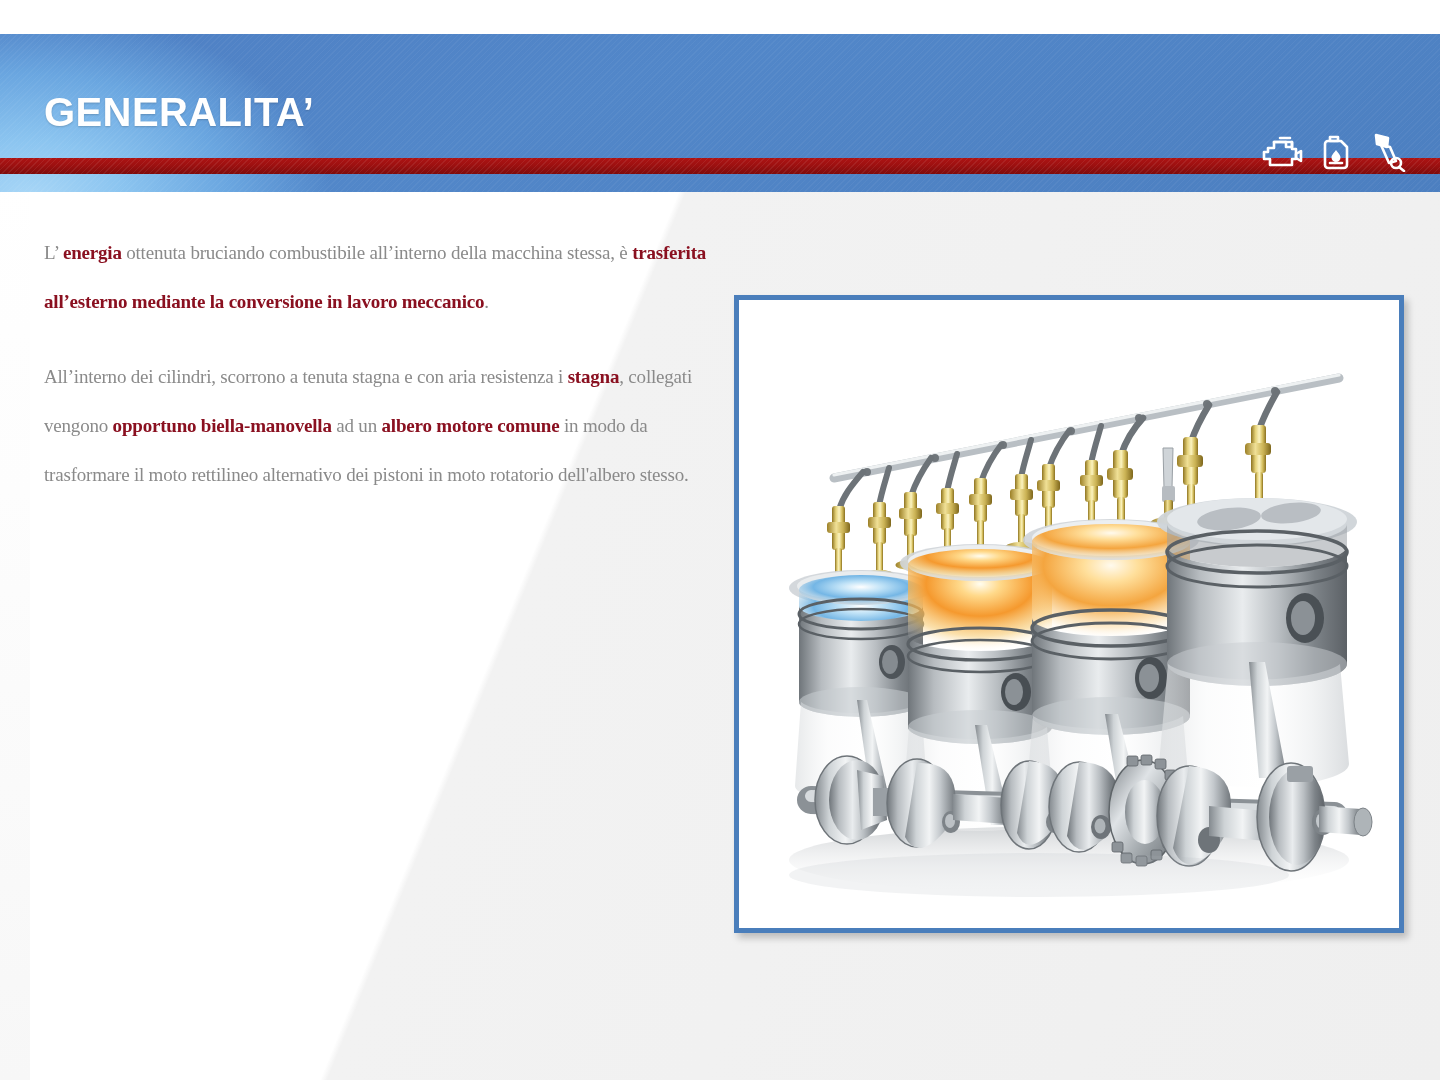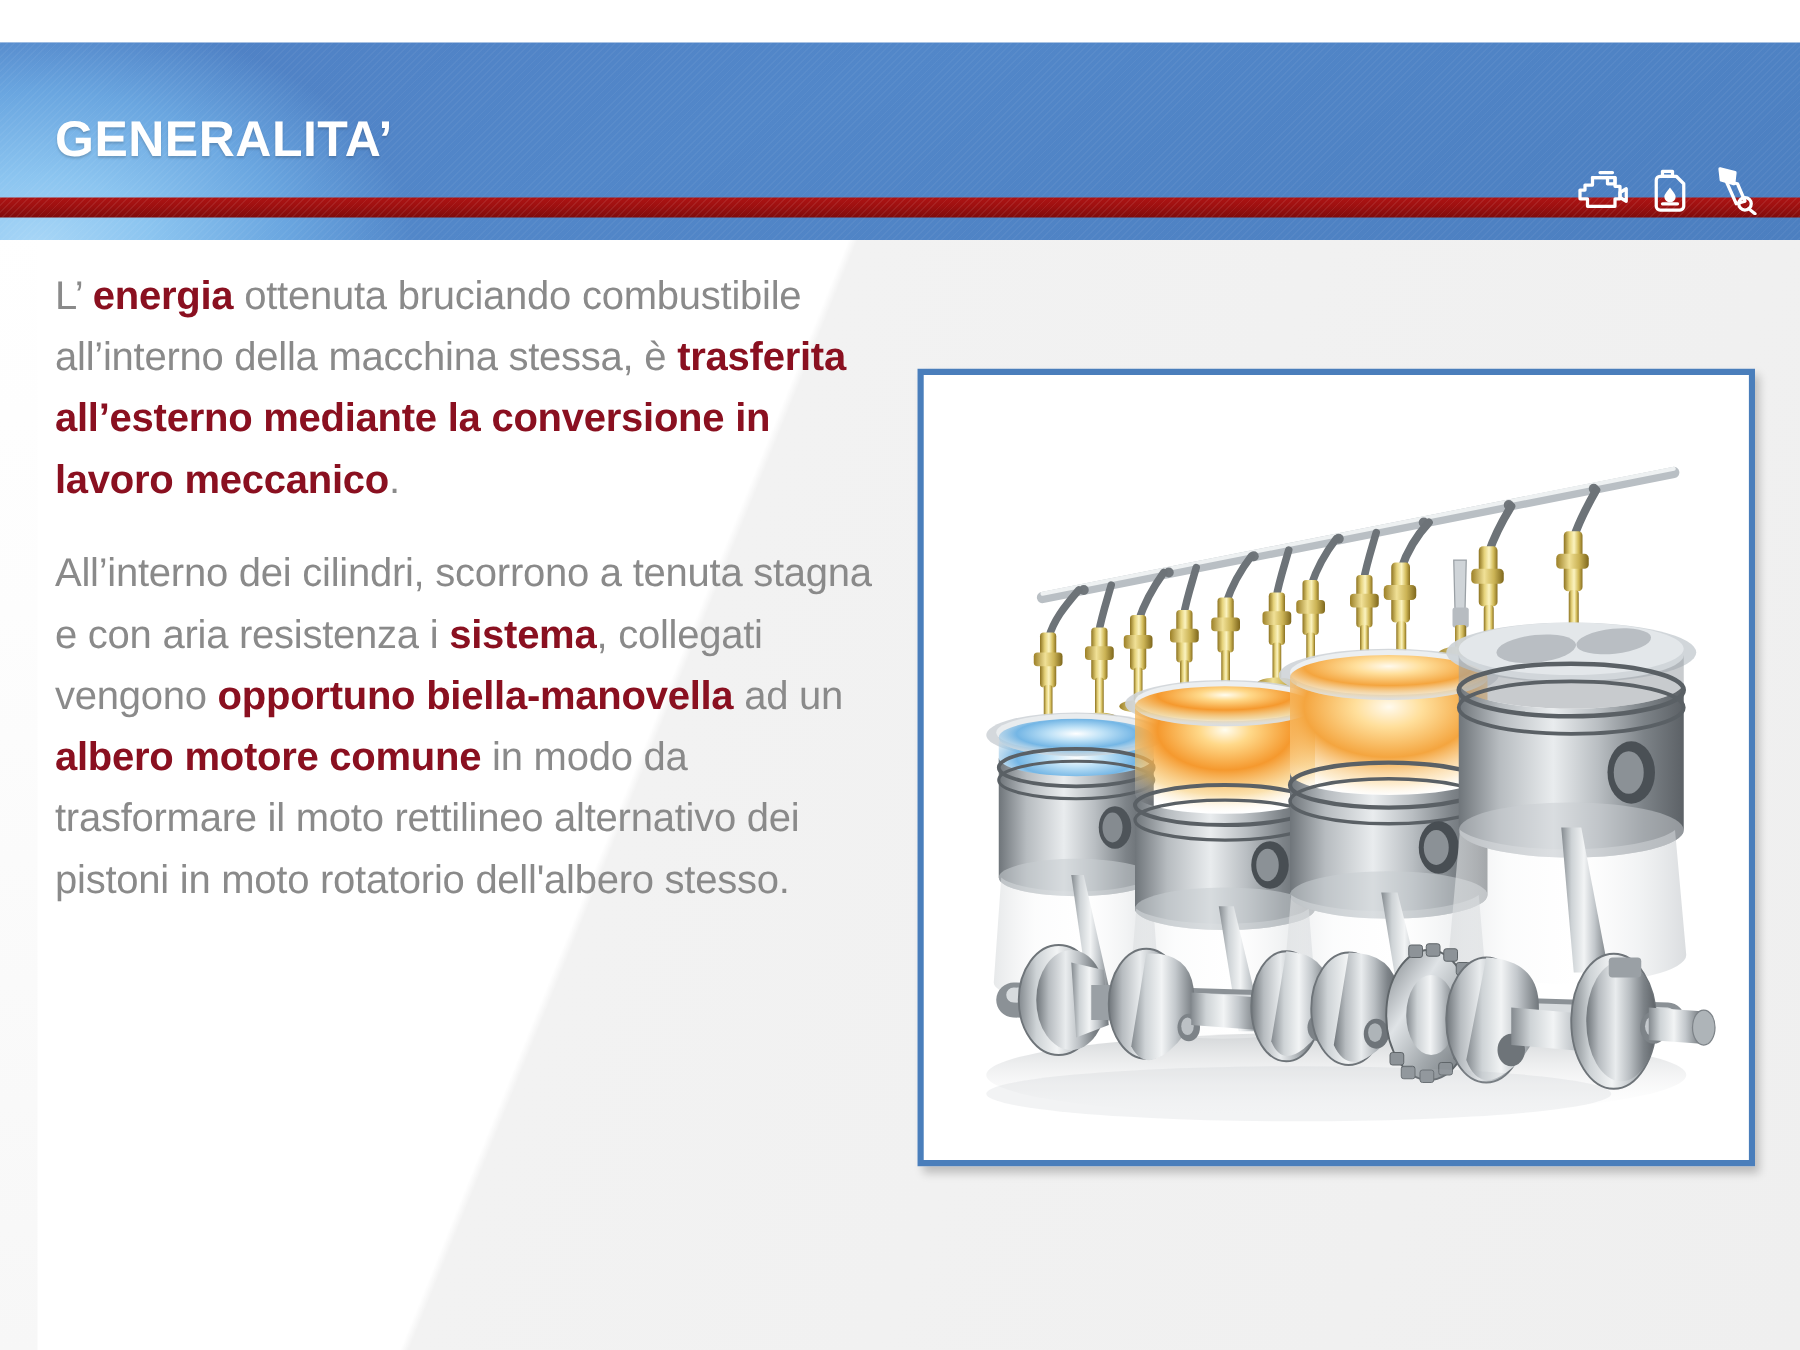--- a/index.html
+++ b/index.html
@@ -50,22 +50,22 @@
     background:repeating-linear-gradient(135deg, rgba(255,255,255,0.07) 0px, rgba(255,255,255,0.07) 1px, rgba(0,0,0,0) 1px, rgba(0,0,0,0) 4px);
   }
 
   
   .hdr-icons{position:absolute;right:34px;top:98px;display:flex;align-items:center;gap:16px;z-index:4;}
   .hdr-icons svg{display:block;}
 
   
   .textcol{position:absolute;left:44px;top:212px;width:672px;z-index:5;}
   .para{
-    font-family:Liberation Sans, sans-serif;
-    font-size:32px;line-height:49px;color:#8a8a8a;margin:0 0 26px 0;
+    font-family:Liberation Serif, serif;
+    font-size:19px;line-height:49px;color:#8a8a8a;margin:16px 0 26px 0;
     letter-spacing:-0.2px;
   }
   .para b{color:#8a1020;font-weight:bold;}
 
   
   .picframe{
     position:absolute;left:734px;top:295px;width:660px;height:628px;
     border:5px solid #4a7ebb;background:#ffffff;
     box-shadow:4px 5px 7px rgba(0,0,0,0.22);
     overflow:hidden;
@@ -115,21 +115,21 @@
           <path d="M29 35 l5 4"></path>
         </svg>
       </span>
 
     </div>
   </div>
   <div class="redband"></div>
 
   <div class="textcol">
     <p class="para"><span>L’ </span><b>energia</b><span> ottenuta bruciando combustibile all’interno della macchina stessa, è </span><b>trasferita all’esterno mediante la conversione in lavoro meccanico</b><span>.</span></p>
-    <p class="para"><span> All’interno dei cilindri, scorrono a tenuta stagna e con aria resistenza i </span><b>sistema</b><span>, collegati vengono </span><b>opportuno biella-manovella</b><span> ad un </span><b>albero motore comune</b><span> in modo da trasformare il moto rettilineo alternativo dei pistoni in moto rotatorio dell'albero stesso.</span></p>
+    <p class="para"><span> All’interno dei cilindri, scorrono a tenuta stagna e con aria resistenza i </span><b>stagna</b><span>, collegati vengono </span><b>opportuno biella-manovella</b><span> ad un </span><b>albero motore comune</b><span> in modo da trasformare il moto rettilineo alternativo dei pistoni in moto rotatorio dell'albero stesso.</span></p>
   </div>
 
   <div class="picframe">
     <div class="pic">
       <svg class="engine-svg" width="650" height="618" viewBox="0 0 650 618">
         <defs>
           <linearGradient id="metal" x1="0" y1="0" x2="1" y2="0">
             <stop offset="0%" stop-color="#6f757a"></stop>
             <stop offset="18%" stop-color="#b7bcc0"></stop>
             <stop offset="42%" stop-color="#e9ecee"></stop>

